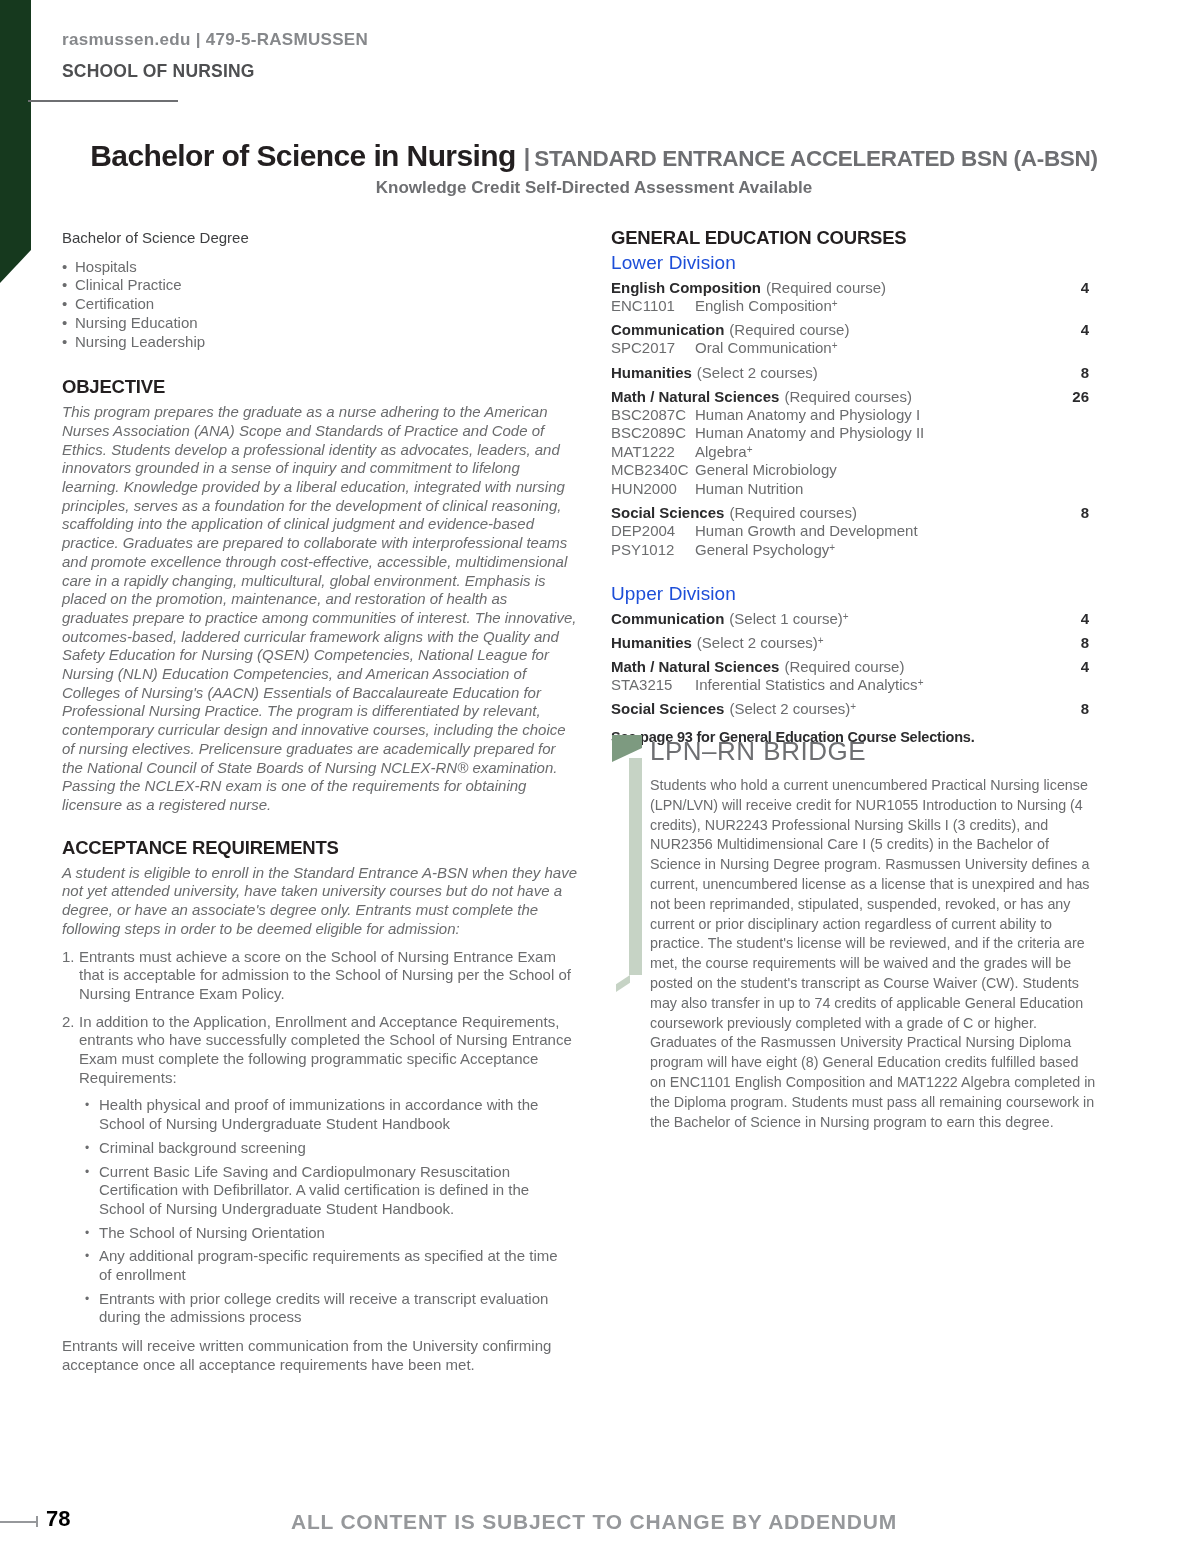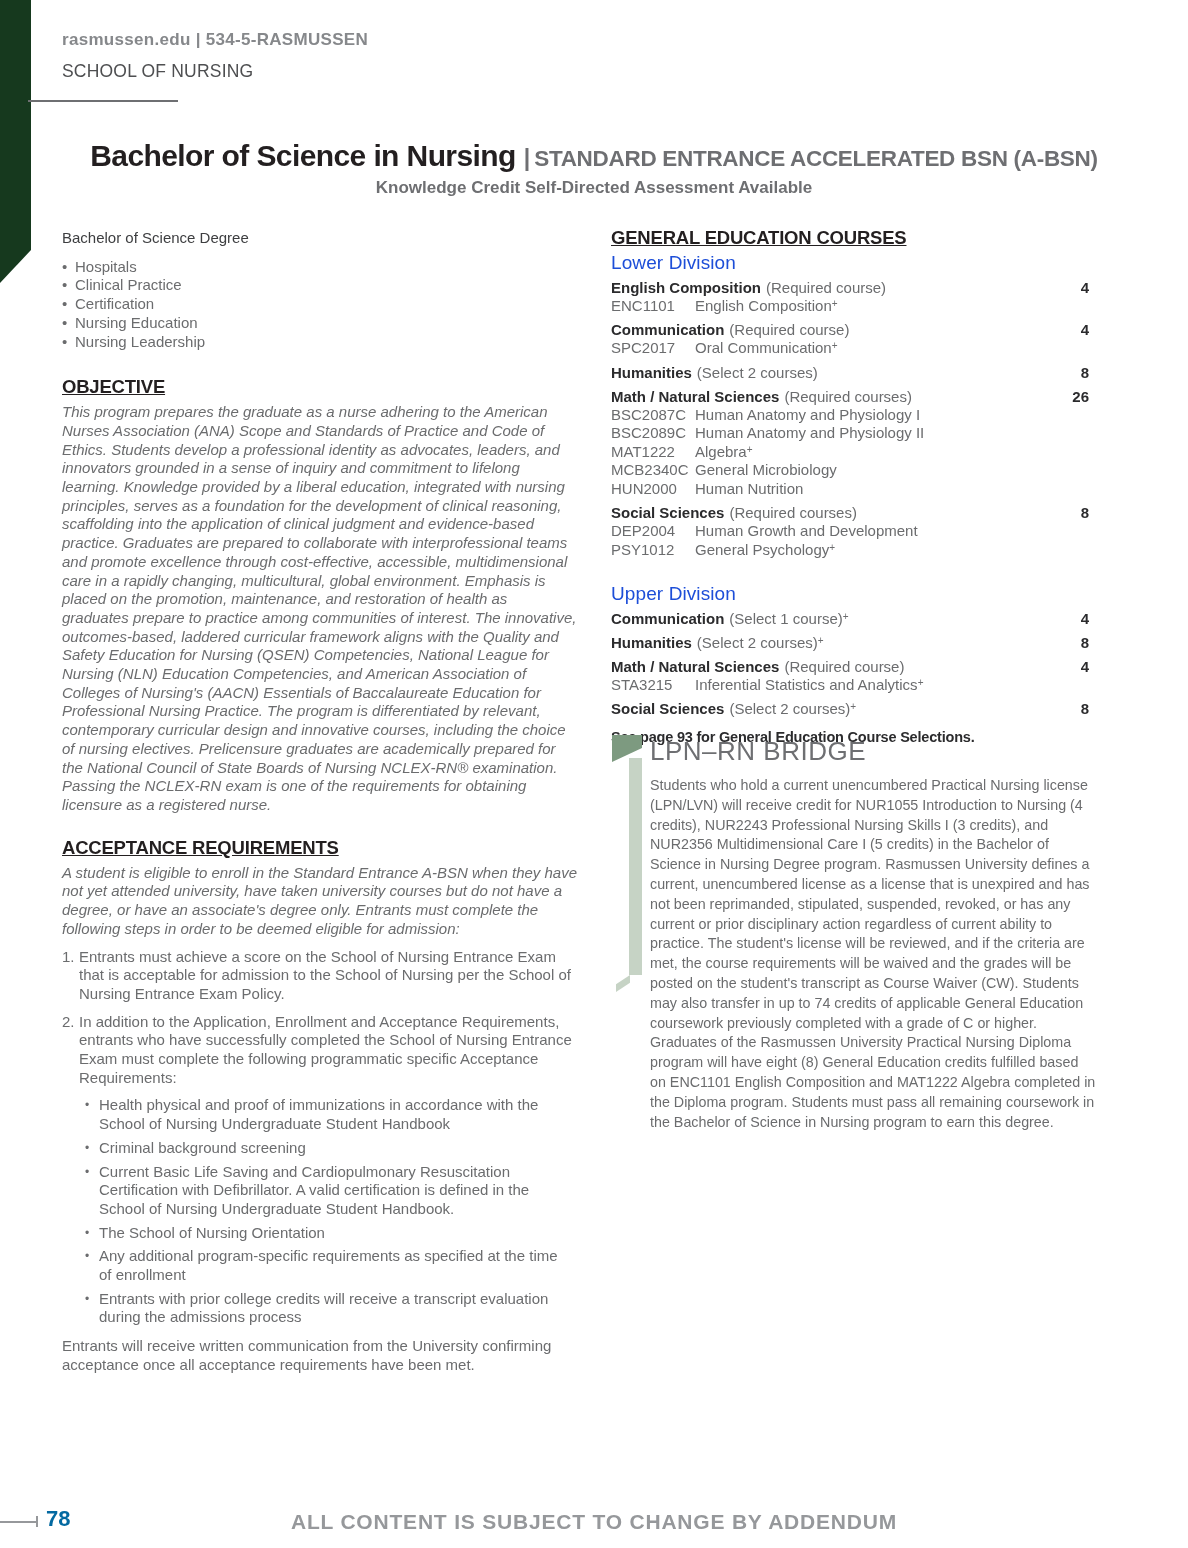--- a/index.html
+++ b/index.html
@@ -6,34 +6,34 @@
   .page{position:relative;width:1188px;height:1548px;background:#ffffff;
         font-family:"Liberation Sans",sans-serif;overflow:hidden;color:#6b6c6e;}
 
   
   .green-flag{position:absolute;left:0;top:0;width:31px;height:283px;background:#16391e;
               clip-path:polygon(0 0,100% 0,100% 250px,0 283px);}
 
   
   .hdr{position:absolute;left:62px;top:30px;}
   .hdr-site{font-size:17px;font-weight:bold;color:#86888b;letter-spacing:.3px;}
-  .hdr-school{margin-top:11px;font-size:17.5px;font-weight:normal;color:#4e4f51;letter-spacing:.2px;}
+  .hdr-school{margin-top:11px;font-size:17.5px;font-weight:bold;color:#4e4f51;letter-spacing:.2px;}
   .hdr-rule{position:absolute;left:28px;top:100px;width:150px;height:2px;background:#6e6f72;}
 
   
   .title-block{position:absolute;left:0;top:139px;width:100%;text-align:center;}
   .t-main{font-size:30px;font-weight:bold;color:#231f20;letter-spacing:-.6px;}
   .t-sep{font-size:23px;font-weight:bold;color:#6e6f72;padding:0 4px 0 8px;}
   .t-sub{font-size:22.5px;font-weight:bold;color:#6e6f72;letter-spacing:-.3px;}
   .t-tag{margin-top:5px;font-size:17px;font-weight:bold;color:#6e6f72;}
 
   
   .col-left{position:absolute;left:62px;top:229px;width:516px;font-size:15px;line-height:18.7px;}
   .degree{color:#3d3e40;margin:0 0 10px;}
-  .sec-h{font-size:18.5px;line-height:20px;font-weight:bold;color:#231f20;letter-spacing:-.2px;margin:0 0 6px;text-decoration:underline;}
+  .sec-h{font-size:18.5px;line-height:20px;font-weight:bold;color:#231f20;letter-spacing:-.2px;margin:0 0 6px;}
   ul.plain{list-style:none;margin:0;padding:0;}
   ul.plain li{padding-left:13px;position:relative;}
   ul.plain li::before{content:"•";position:absolute;left:0;top:0;color:#6b6c6e;}
   .gap-lg{height:26px;}
   .gap-md{height:23px;}
   .para{margin:0;font-style:italic;}
   ol.nums{list-style:none;margin:9px 0 0;padding:0;}
   ol.nums>li{display:flex;margin:0 0 9px;}
   ol.nums .num{flex:none;width:17px;}
   ul.subs{list-style:none;margin:1px 0 0;padding:0 0 0 13px;}
@@ -59,33 +59,33 @@
              clip-path:polygon(0 0,100% 0,100% 48%,0 100%);}
   .bar-light{position:absolute;left:18px;top:31px;width:13px;height:217px;background:#c6d3c5;}
   .bar-tail{position:absolute;left:5px;top:248px;width:14px;height:17px;background:#c6d3c5;
             clip-path:polygon(100% 0,100% 45%,0 100%,0 55%);}
   .bridge-h{margin:0 0 0 39px;padding-top:9px;font-size:26px;font-weight:400;color:#6e6f72;letter-spacing:.5px;}
   .bridge-body{margin:9px 0 0 39px;width:448px;font-size:14.3px;line-height:19.8px;}
 
   
   .footer-line{position:absolute;left:0;top:1521px;width:37px;height:2px;background:#96989b;}
   .footer-tick{position:absolute;left:36px;top:1516px;width:2px;height:11px;background:#96989b;}
-  .footer-page{position:absolute;left:46px;top:1506px;font-size:22px;font-weight:bold;color:#0369a1;}
+  .footer-page{position:absolute;left:46px;top:1506px;font-size:22px;font-weight:bold;color:#000000;}
   .footer-notice{position:absolute;left:0;top:1510px;width:100%;text-align:center;
                  font-size:21px;font-weight:bold;color:#96989b;letter-spacing:.8px;}
 </style>
 </head>
 <body>
 
 <div class="page">
 
   <div class="green-flag"></div>
 
   <div class="hdr">
-    <div class="hdr-site">rasmussen.edu | 534-5-RASMUSSEN</div>
+    <div class="hdr-site">rasmussen.edu | 479-5-RASMUSSEN</div>
     <div class="hdr-school">SCHOOL OF NURSING</div>
   </div>
   <div class="hdr-rule"></div>
 
   <div class="title-block">
     <div>
       <span class="t-main">Bachelor of Science in Nursing</span><span class="t-sep">|</span><span class="t-sub">STANDARD ENTRANCE ACCELERATED BSN (A-BSN)</span>
     </div>
     <div class="t-tag">Knowledge Credit Self-Directed Assessment Available</div>
   </div>

